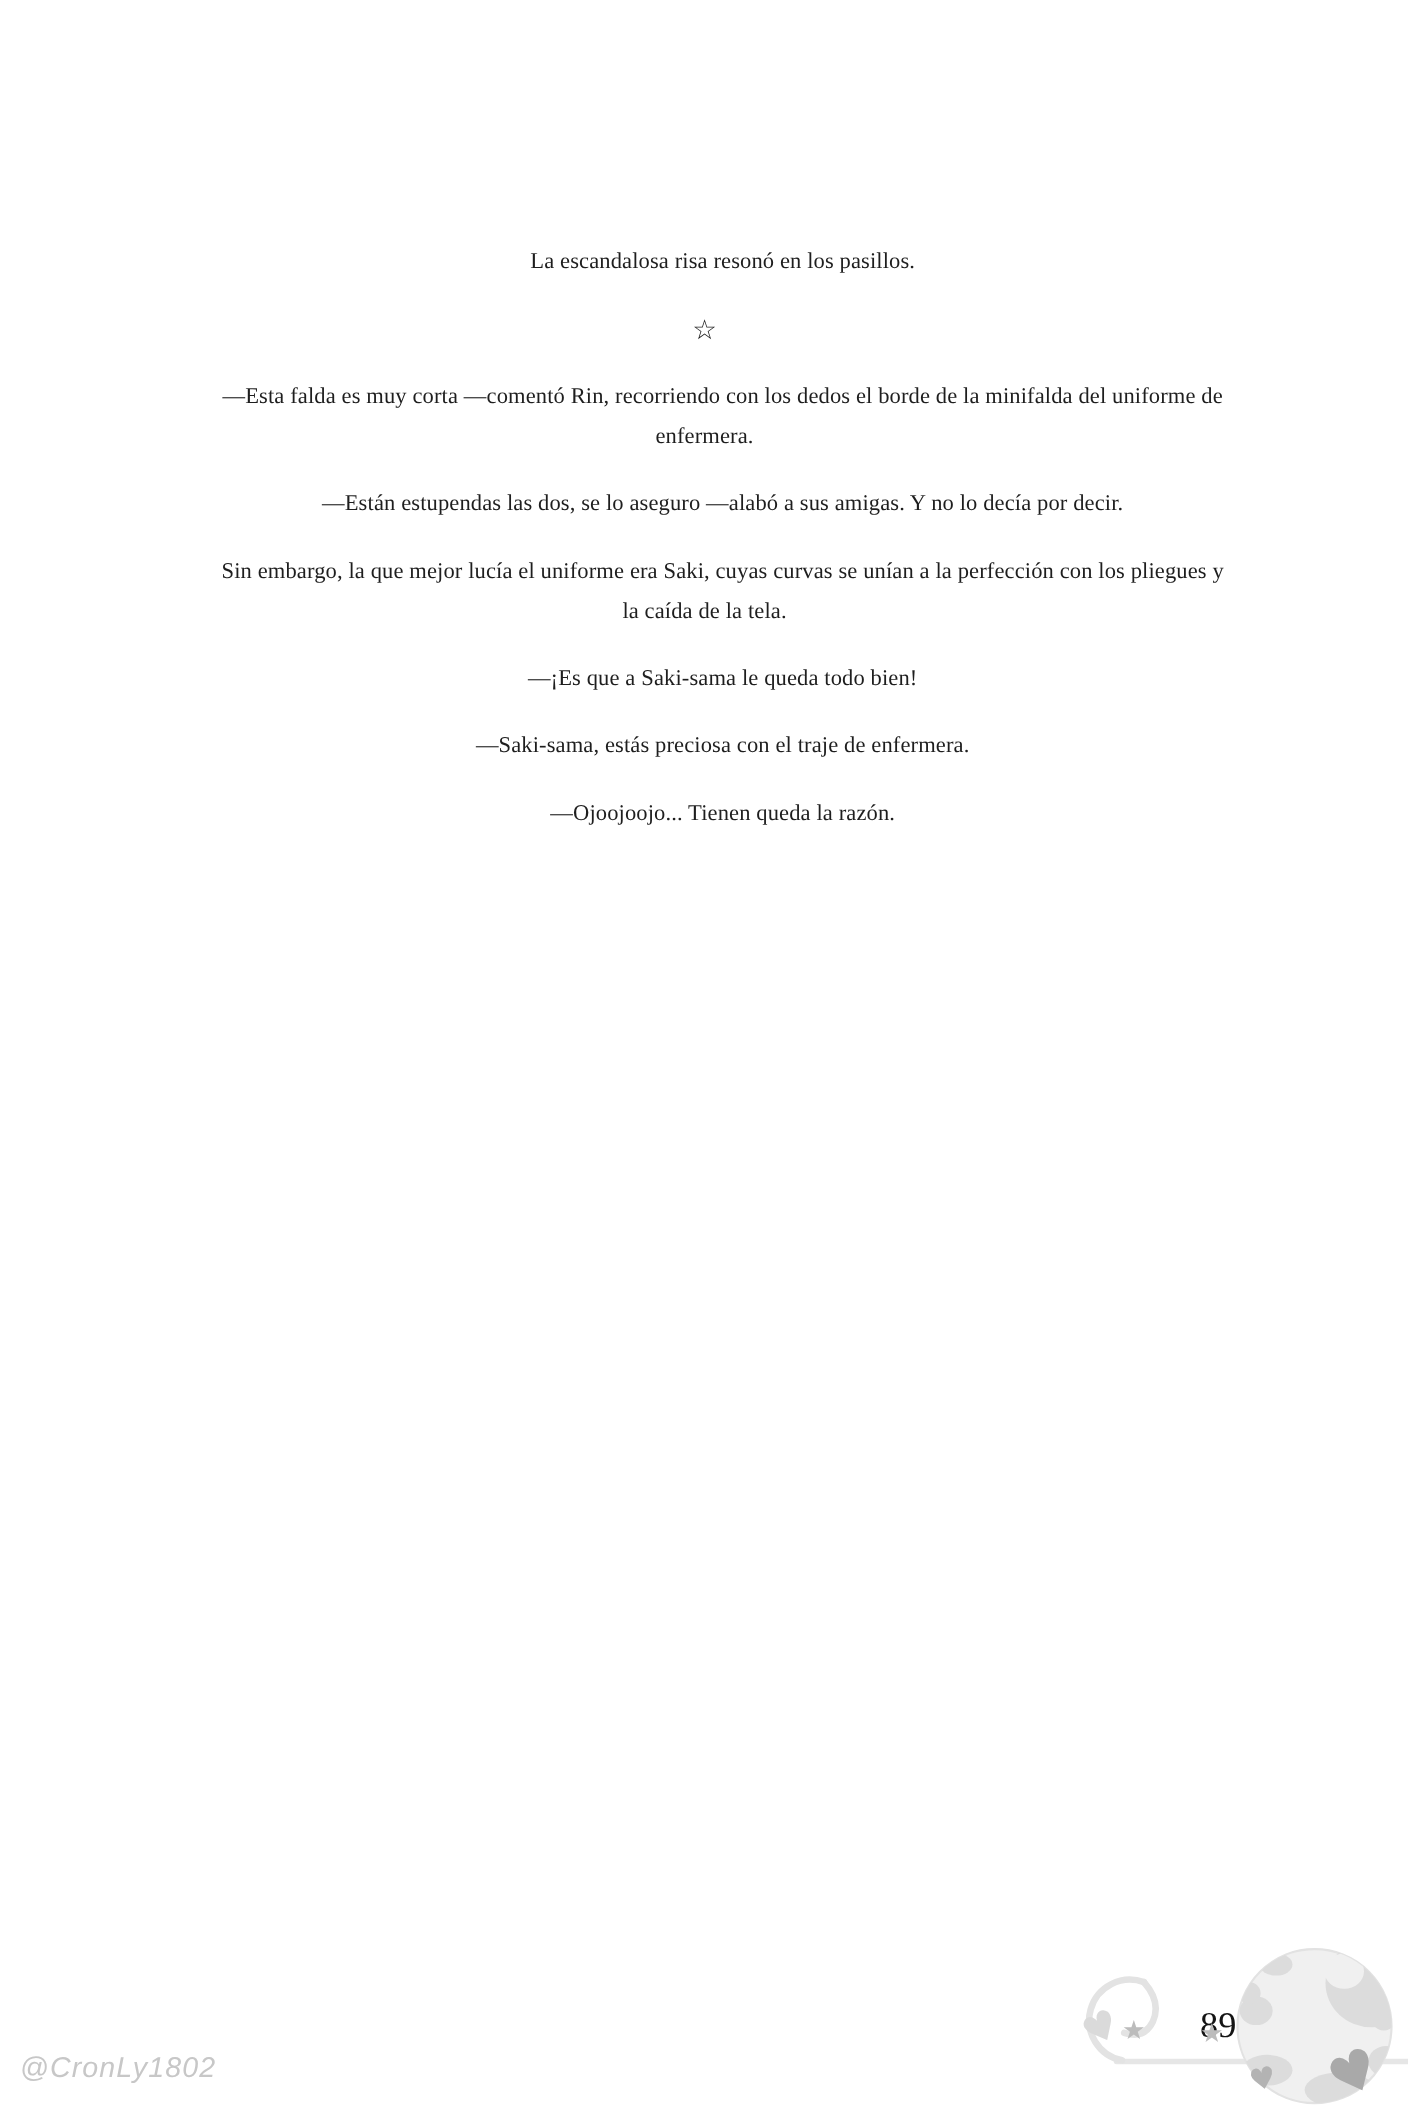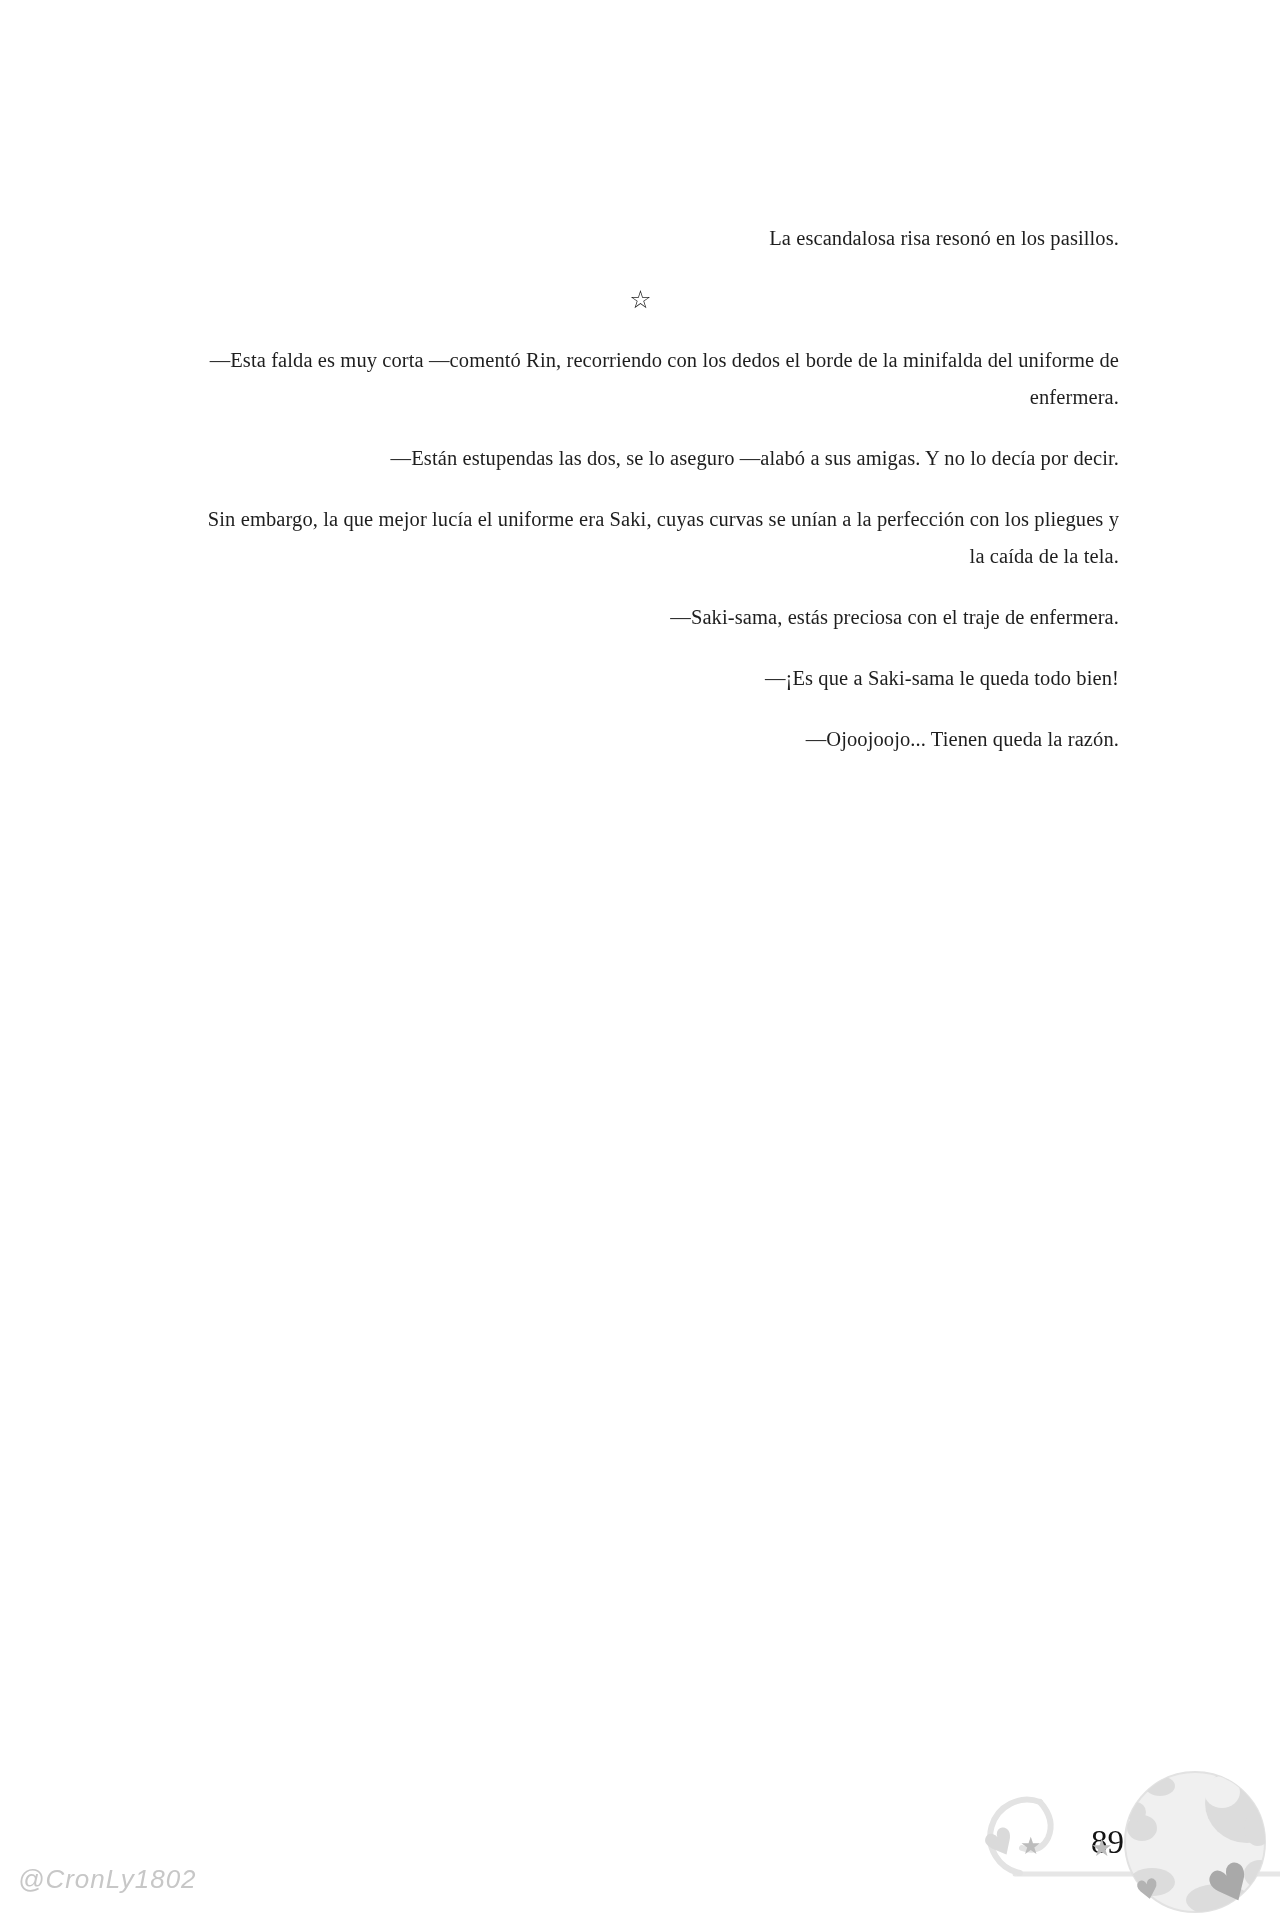--- a/index.html
+++ b/index.html
@@ -20,21 +20,21 @@
     left: 162px;
     top: 220px;
     width: 957px;
   }
   .para {
     margin: 0 0 24px 0;
     font-size: 20.5px;
     line-height: 37px;
     color: #1e1e1e;
     text-indent: 33px;
-    text-align: right;
+    text-align: center;
     letter-spacing: 0.1px;
   }
   .divider {
     margin: 0 0 24px 0;
     line-height: 37px;
     font-size: 25px;
     color: #1e1e1e;
     text-align: center;
     font-family: "DejaVu Sans", sans-serif;
   }
@@ -78,22 +78,22 @@
 <body>
 
 <div class="page">
 
   <div class="content">
     <p class="para">La escandalosa risa resonó en los pasillos.</p>
     <div class="divider">☆</div>
     <p class="para">—Esta falda es muy corta —comentó Rin, recorriendo con los dedos el borde de la minifalda del uniforme de enfermera.</p>
     <p class="para">—Están estupendas las dos, se lo aseguro —alabó a sus amigas. Y no lo decía por decir.</p>
     <p class="para">Sin embargo, la que mejor lucía el uniforme era Saki, cuyas curvas se unían a la perfección con los pliegues y la caída de la tela.</p>
+    <p class="para">—¡Es que a Saki-sama le queda todo bien!</p>
     <p class="para">—Saki-sama, estás preciosa con el traje de enfermera.</p>
-    <p class="para">—¡Es que a Saki-sama le queda todo bien!</p>
     <p class="para">—Ojoojoojo... Tienen queda la razón.</p>
   </div>
 
   <div class="watermark">@CronLy1802</div>
 
   <svg class="footer-art" viewBox="0 0 320 152" xmlns="http://www.w3.org/2000/svg">
 
     <path d="M 55 104 L 320 104" stroke="#e6e6e6" stroke-width="5" fill="none" stroke-linecap="round"></path>
 
     <path d="M 80 32 A 37 37 0 1 0 60 103" stroke="#e3e3e3" stroke-width="6" fill="none" stroke-linecap="round"></path>

